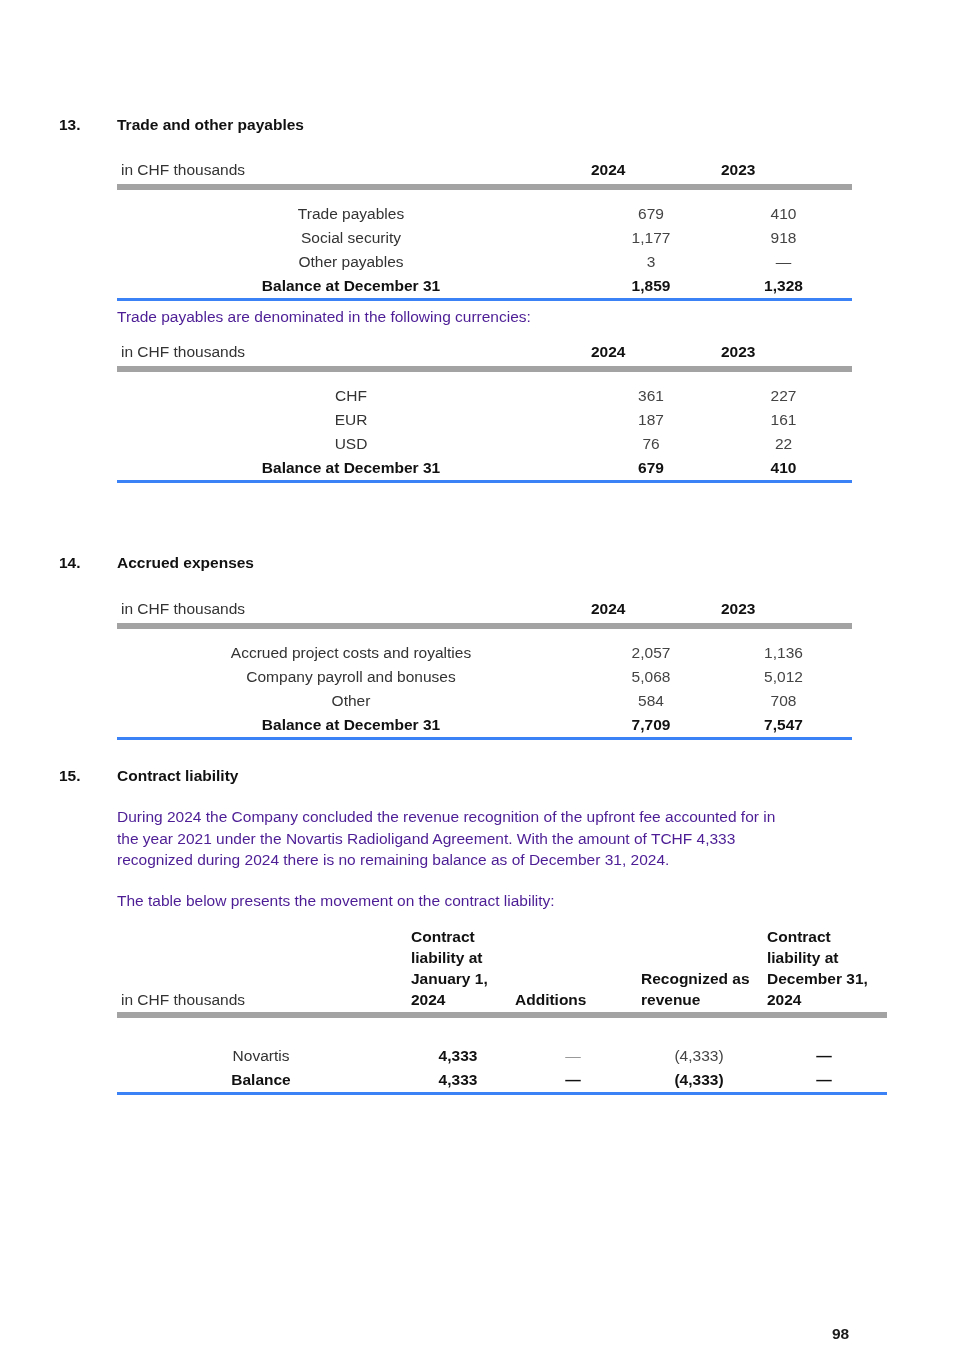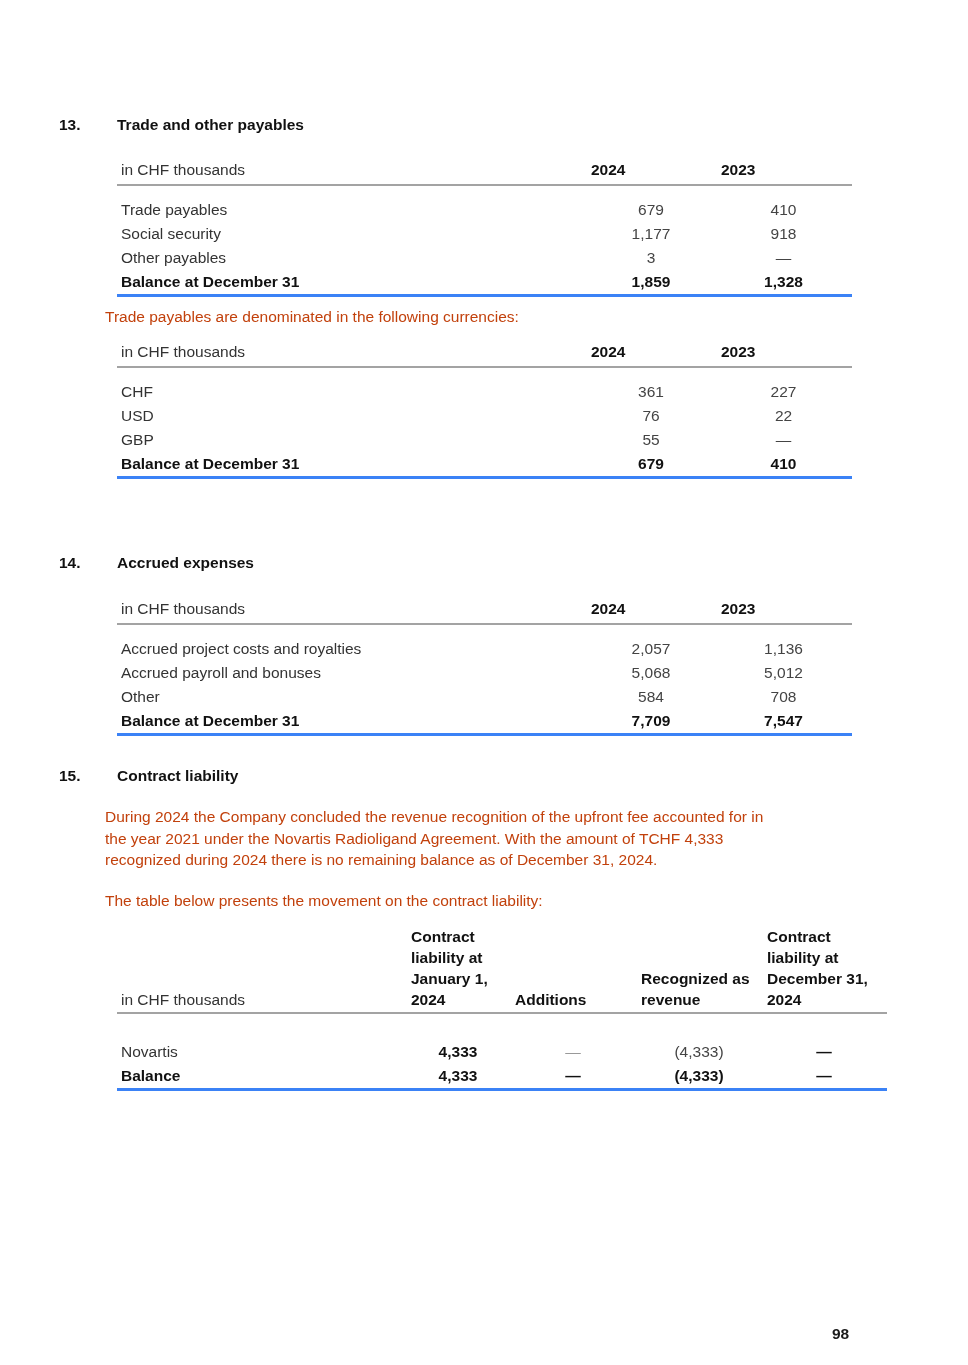--- a/index.html
+++ b/index.html
@@ -3,29 +3,29 @@
 <meta charset="utf-8">
 <style>
   html, body { margin: 0; padding: 0; background: #ffffff; }
   body {
     width: 968px; height: 1365px; position: relative; overflow: hidden;
     font-family: "Liberation Sans", sans-serif; color: #1a1a1a;
   }
   .section-head { position: absolute; left: 59px; font-size: 15.5px; font-weight: bold; color: #111; }
   .section-head .num { position: absolute; left: 0; top: 0; }
   .section-head .title { position: absolute; left: 58px; top: 0; white-space: nowrap; }
-  .para { position: absolute; left: 105px; font-size: 15.5px; color: #c2410c; line-height: 21.5px; }
+  .para { position: absolute; left: 117px; font-size: 15.5px; color: #4c1d95; line-height: 21.5px; }
   .para p { margin: 0; }
   table.fin { position: absolute; left: 117px; border-collapse: collapse; font-size: 15.5px; }
   table.fin td, table.fin th { padding: 0 6px 0 4px; height: 24px; white-space: nowrap; }
   table.fin th { font-weight: bold; text-align: left; color: #111; }
   table.fin th.lbl { font-weight: normal; text-align: left; color: #333; }
-  table.fin tr.hdr th { border-bottom: 2px solid #a3a3a3; padding-bottom: 2px; }
+  table.fin tr.hdr th { border-bottom: 6px solid #a3a3a3; padding-bottom: 2px; }
   table.fin tr.spacer td { height: 12px; }
-  table.fin td.lbl { text-align: left; color: #333; }
+  table.fin td.lbl { text-align: center; color: #333; }
   table.fin td.val { text-align: center; color: #444; }
   table.fin tr.total td { font-weight: bold; color: #111; border-bottom: 3px solid #3b82f6; }
   .t2 th { vertical-align: bottom; line-height: 21px; }
   .page-num { position: absolute; left: 832px; top: 1325px; font-weight: bold; font-size: 15.5px; }
 </style>
 </head>
 <body>
 
 <div class="section-head" style="top:116px;">
   <span class="num">13.</span>
@@ -88,29 +88,29 @@
   </tr>
   <tr class="spacer">
         <td colspan="3"></td>
       </tr>
   <tr>
     <td class="lbl">CHF</td>
     <td class="val">361</td>
     <td class="val">227</td>
   </tr>
   <tr>
+    <td class="lbl">EUR</td>
+    <td class="val">187</td>
+    <td class="val">161</td>
+  </tr>
+  <tr>
     <td class="lbl">USD</td>
     <td class="val">76</td>
     <td class="val">22</td>
   </tr>
-  <tr>
-    <td class="lbl">GBP</td>
-    <td class="val">55</td>
-    <td class="val">—</td>
-  </tr>
   <tr class="total">
     <td class="lbl">Balance at December 31</td>
     <td class="val">679</td>
     <td class="val">410</td>
   </tr>
 </tbody>
   </table>
 
 <div class="section-head" style="top:554px;">
   <span class="num">14.</span>
@@ -131,21 +131,21 @@
   </tr>
   <tr class="spacer">
         <td colspan="3"></td>
       </tr>
   <tr>
     <td class="lbl">Accrued project costs and royalties</td>
     <td class="val">2,057</td>
     <td class="val">1,136</td>
   </tr>
   <tr>
-    <td class="lbl">Accrued payroll and bonuses</td>
+    <td class="lbl">Company payroll and bonuses</td>
     <td class="val">5,068</td>
     <td class="val">5,012</td>
   </tr>
   <tr>
     <td class="lbl">Other</td>
     <td class="val">584</td>
     <td class="val">708</td>
   </tr>
   <tr class="total">
     <td class="lbl">Balance at December 31</td>

